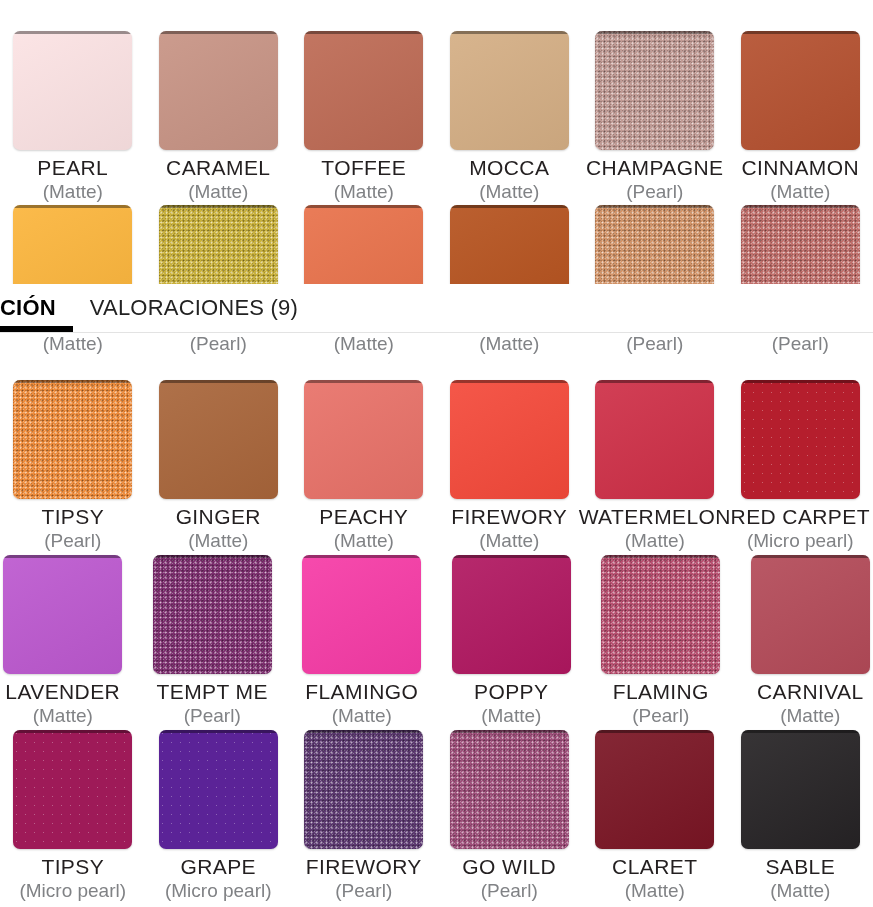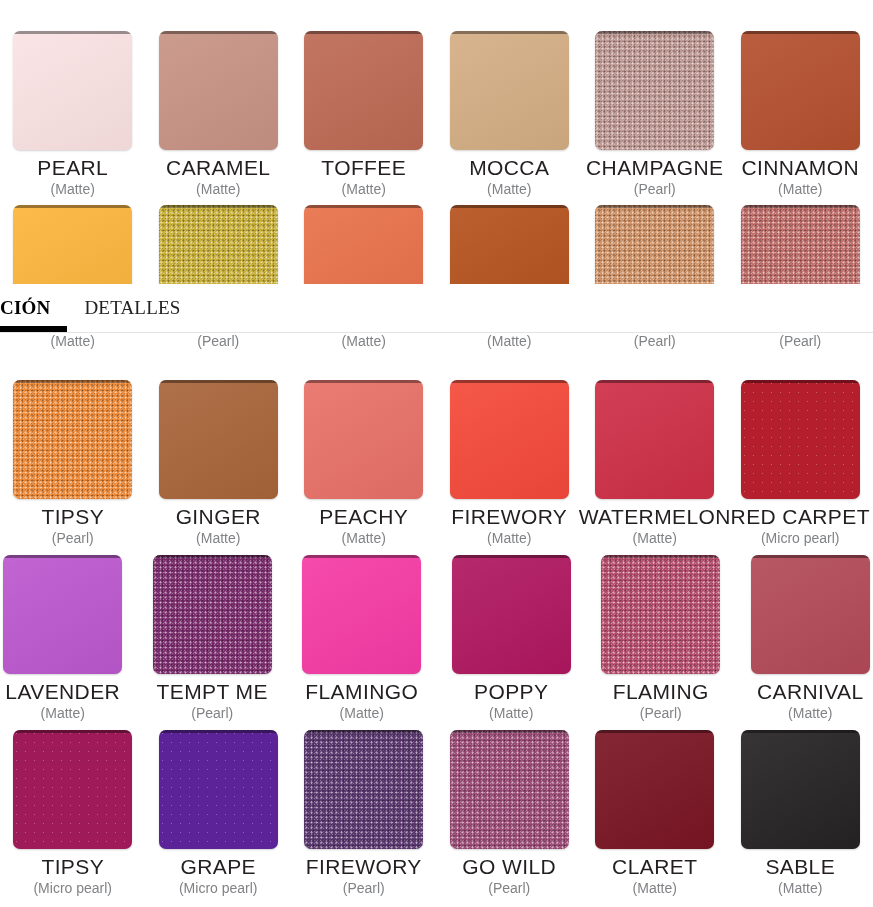--- a/index.html
+++ b/index.html
@@ -93,21 +93,21 @@
     margin-top: 7px;
     font-size: 21px;
     letter-spacing: 0.4px;
     color: #231f20;
     text-align: center;
     white-space: nowrap;
     line-height: 1.05;
   }
   .chip-finish {
     margin-top: 3px;
-    font-size: 14px;
+    font-size: 19px;
     color: #808285;
     text-align: center;
     white-space: nowrap;
     line-height: 1.05;
   }
 
   
   #tab-bar {
     position: absolute;
     left: 0;
@@ -119,28 +119,28 @@
     display: flex;
     align-items: flex-start;
     z-index: 20;
   }
   .tab {
     position: relative;
     height: 48px;
     display: flex;
     align-items: center;
     padding: 0 17px;
-    font-size: 19px;
+    font-size: 22px;
     color: #222222;
     letter-spacing: 0.2px;
     cursor: pointer;
     white-space: nowrap;
     background: transparent;
     border: 0;
-    font-family: Liberation Serif, serif;
+    font-family: Liberation Sans, sans-serif;
   }
   .tab.active {
     font-weight: bold;
     color: #000000;
   }
   .tab.active::after {
     content: "";
     position: absolute;
     left: 0;
     bottom: 0;
@@ -435,14 +435,14 @@
         </div>
         <div class="chip-name">SABLE</div>
         <div class="chip-finish">(Matte)</div>
       </div>
     </div>
   </div>
 
 <div id="tab-bar">
 
 <button class="tab active truncated">CIÓN</button>
-    <button class="tab">DETALLES</button>
+    <button class="tab">VALORACIONES (9)</button>
   </div>
 
 </body></html>

